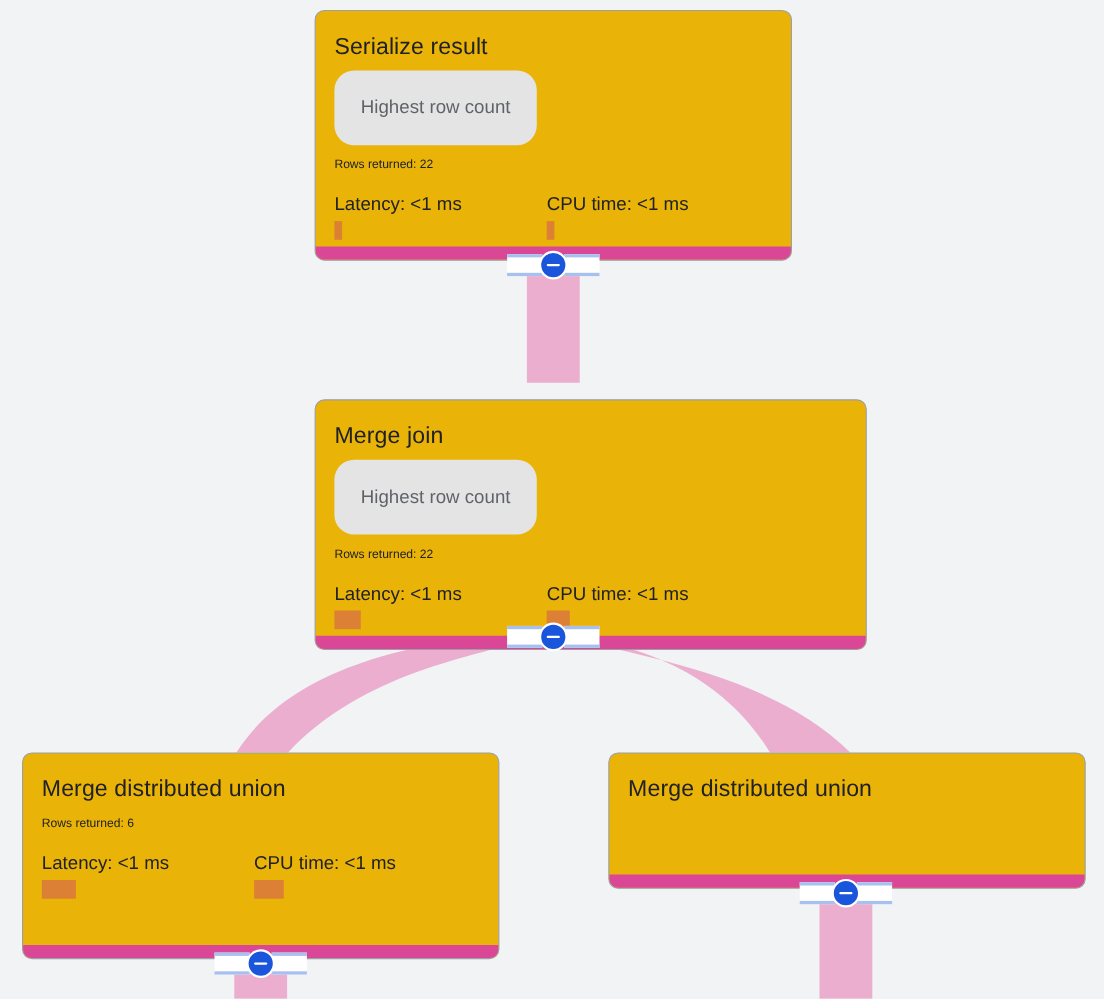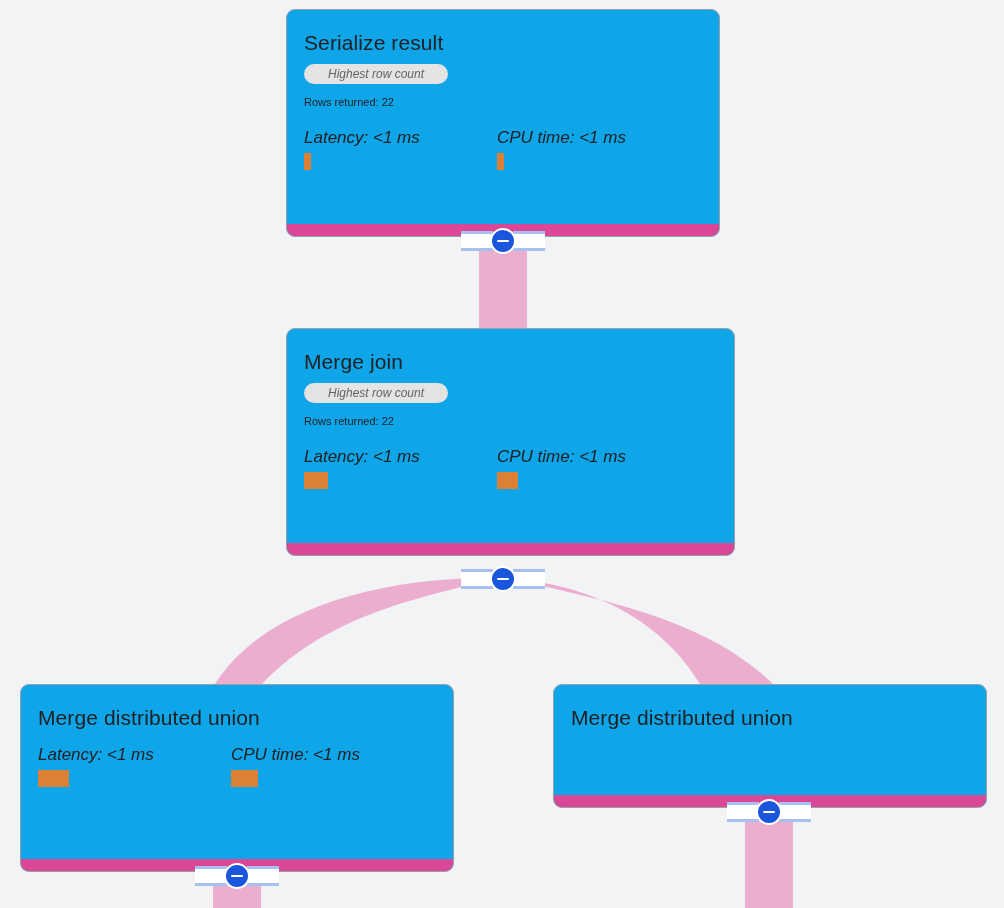--- a/index.html
+++ b/index.html
@@ -37,21 +37,21 @@
 
   
   .node {
     position: absolute;
     z-index: 2;
     box-sizing: border-box;
   }
   .card {
     position: relative;
     box-sizing: border-box;
-    background: #0ea5e9;
+    background: #eab308;
     border: 1px solid #9AA0A6;
     border-radius: 9px;
     width: 100%;
     height: 100%;
     overflow: hidden;
   }
   .card-body {
     padding: 20px 17px 0 17px;
   }
   .node-title {
@@ -63,26 +63,25 @@
     margin: 0 0 4px 0;
     white-space: nowrap;
   }
   .chip-row {
     margin: 8px 0 6px 0;
   }
   .chip {
     display: inline-block;
     background: #E4E4E4;
     color: #5F6368;
-    font-size: 12px;
+    font-size: 17px;
     line-height: 20px;
-    padding: 0 24px;
+    padding: 24px 24px;
     border-radius: 18px;
     white-space: nowrap;
-    font-style: italic;
   }
   .rows-line {
     font-size: 11px;
     color: #202124;
     line-height: 24px;
     margin: 6px 0 0 0;
     white-space: nowrap;
   }
   .metrics {
     display: flex;
@@ -90,21 +89,20 @@
   }
   .metric {
     position: relative;
   }
   .metric.latency { width: 193px; }
   .metric-label {
     font-size: 17px;
     color: #202124;
     line-height: 21px;
     white-space: nowrap;
-    font-style: italic;
   }
   .metric-bar {
     height: 17px;
     background: #DC8035;
     margin-top: 5px;
   }
 
   
   .footer-bar {
     position: absolute;
@@ -212,21 +210,21 @@
   </div>
 
   <div class="collapse" style="left:503px; top:241px;">
     <span class="rail left"></span>
     <span class="rail right"></span>
     <button class="collapse-btn">
       <span class="minus"></span>
     </button>
   </div>
 
-  <div class="node" style="left:286px; top:328px; width:449px; height:228px;">
+  <div class="node" style="left:286px; top:363px; width:502px; height:228px;">
     <div class="card">
       <div class="card-body">
         <div class="node-title">Merge join</div>
         <div class="chip-row">
           <span class="chip">Highest row count</span>
         </div>
         <div class="rows-line">Rows returned: 22</div>
         <div class="metrics">
           <div class="metric latency">
             <div class="metric-label">Latency: &lt;1 ms</div>
@@ -247,20 +245,21 @@
     <span class="rail right"></span>
     <button class="collapse-btn">
       <span class="minus"></span>
     </button>
   </div>
 
   <div class="node" style="left:20px; top:684px; width:434px; height:188px;">
     <div class="card">
       <div class="card-body">
         <div class="node-title">Merge distributed union</div>
+        <div class="rows-line">Rows returned: 6</div>
         <div class="metrics">
           <div class="metric latency">
             <div class="metric-label">Latency: &lt;1 ms</div>
             <div class="metric-bar" style="width:31px;"></div>
           </div>
           <div class="metric cpu">
             <div class="metric-label">CPU time: &lt;1 ms</div>
             <div class="metric-bar" style="width:27px;"></div>
           </div>
         </div>

